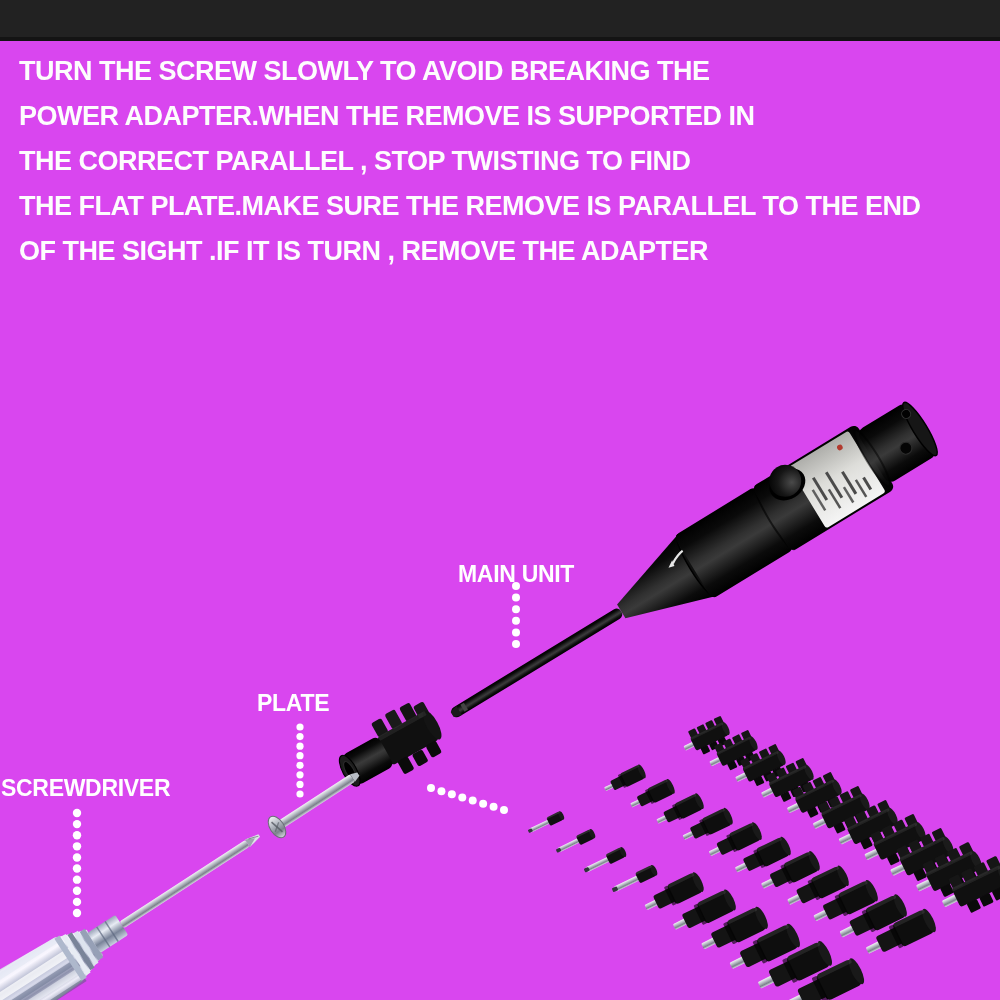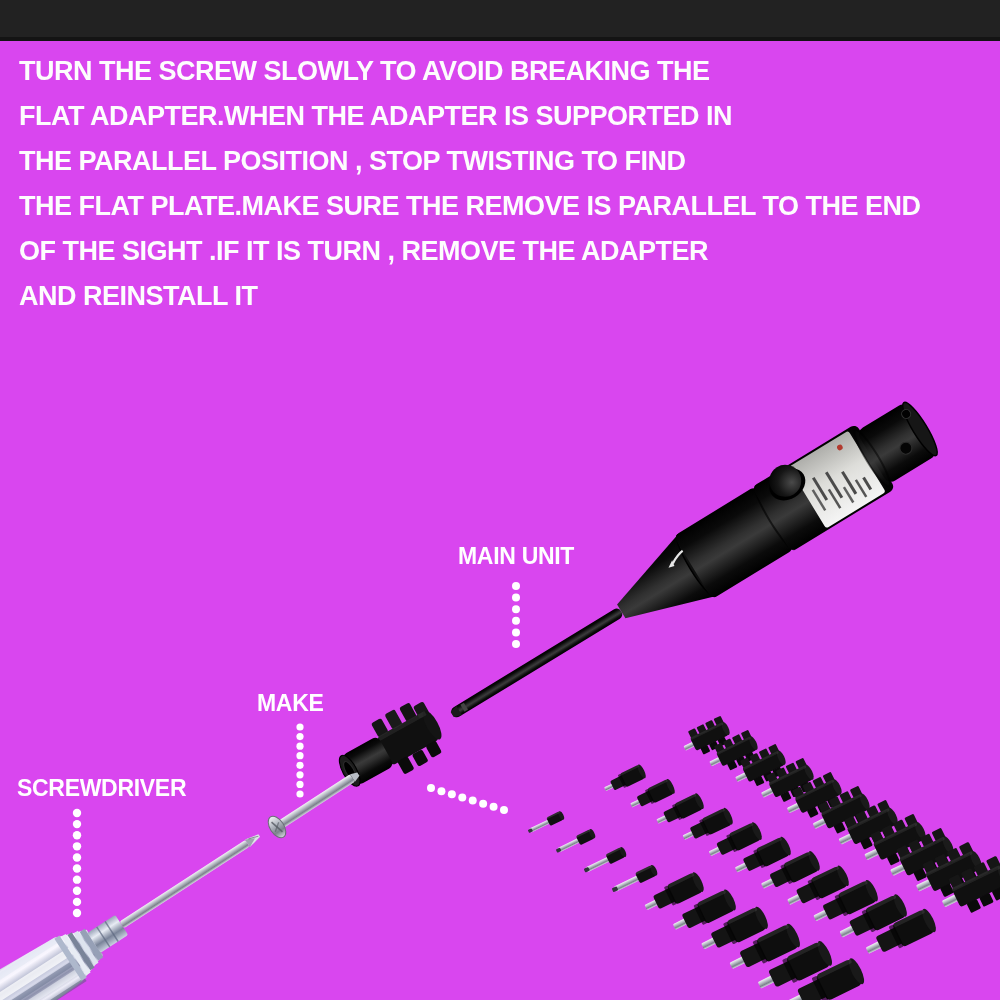--- a/index.html
+++ b/index.html
@@ -12,38 +12,37 @@
   .top-strip{position:absolute;top:0;left:0;width:1000px;height:4px;background:#141414;}
   .instructions{position:absolute;top:12px;left:19px;right:0;}
   .instr-line{
     height:45px;line-height:45px;white-space:nowrap;
     font-size:27px;font-weight:700;letter-spacing:-0.5px;color:#fdfdfd;
   }
   .part-label{
     position:absolute;color:#ffffff;font-weight:700;font-size:23px;
     letter-spacing:-0.3px;white-space:nowrap;
   }
-  #label-main-unit{left:458px;top:506px;}
+  #label-main-unit{left:458px;top:524px;}
   #label-screw{left:257px;top:653px;}
-  #label-screwdriver{left:17px;top:738px;}
+  #label-screwdriver{left:1px;top:738px;}
   svg.artwork{position:absolute;left:0;top:0;}
 </style>
 </head>
 <body>
 
 <div class="stage">
   <div class="top-strip"></div>
 
   <div class="instructions">
     <div class="instr-line">TURN THE SCREW SLOWLY TO AVOID BREAKING THE</div>
-    <div class="instr-line">FLAT ADAPTER.WHEN THE ADAPTER IS SUPPORTED IN</div>
-    <div class="instr-line">THE PARALLEL POSITION , STOP TWISTING TO FIND</div>
+    <div class="instr-line">POWER ADAPTER.WHEN THE REMOVE IS SUPPORTED IN</div>
+    <div class="instr-line">THE CORRECT PARALLEL , STOP TWISTING TO FIND</div>
     <div class="instr-line">THE FLAT PLATE.MAKE SURE THE REMOVE IS PARALLEL TO THE END</div>
     <div class="instr-line">OF THE SIGHT .IF IT IS TURN , REMOVE THE ADAPTER</div>
-    <div class="instr-line">AND REINSTALL IT</div>
   </div>
 
   <svg class="artwork" id="art" width="1000" height="1000" viewBox="0 0 1000 1000">
     <defs>
       <linearGradient id="g-dark" x1="0" y1="0" x2="0" y2="1">
         <stop offset="0" stop-color="#000000"></stop>
         <stop offset="0.18" stop-color="#0b0b0b"></stop>
         <stop offset="0.45" stop-color="#3a3a3a"></stop>
         <stop offset="0.55" stop-color="#303030"></stop>
         <stop offset="0.8" stop-color="#0a0a0a"></stop>
@@ -534,15 +533,15 @@
         <circle cx="451.85714285714283" cy="757.2857142857143" r="4" fill="#ffffff"></circle>
         <circle cx="462.2857142857143" cy="760.4285714285714" r="4" fill="#ffffff"></circle>
         <circle cx="472.7142857142857" cy="763.5714285714286" r="4" fill="#ffffff"></circle>
         <circle cx="483.14285714285717" cy="766.7142857142857" r="4" fill="#ffffff"></circle>
         <circle cx="493.57142857142856" cy="769.8571428571429" r="4" fill="#ffffff"></circle>
         <circle cx="504" cy="773" r="4" fill="#ffffff"></circle>
       </g>
   </svg>
 
   <div class="part-label" id="label-main-unit">MAIN UNIT</div>
-  <div class="part-label" id="label-screw">MAKE</div>
+  <div class="part-label" id="label-screw">PLATE</div>
   <div class="part-label" id="label-screwdriver">SCREWDRIVER</div>
 </div>
 
 </body></html>

